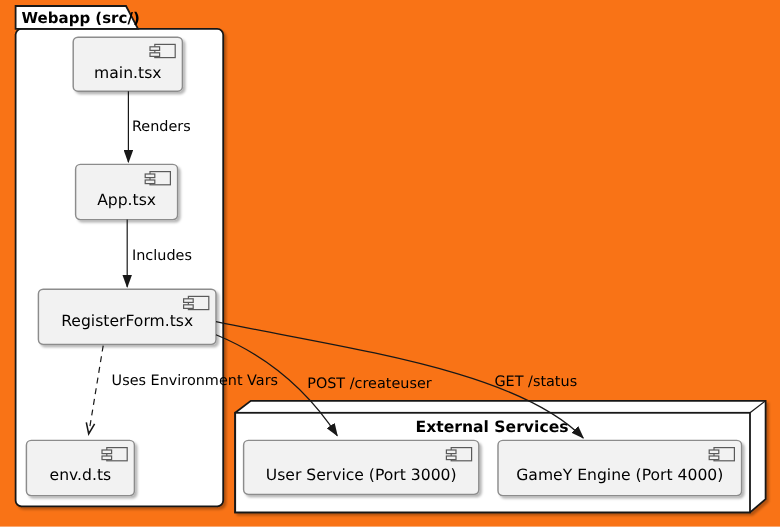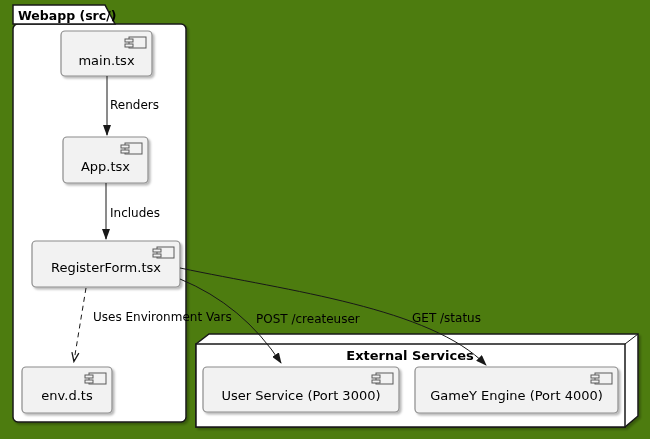--- a/index.html
+++ b/index.html
@@ -1,20 +1,20 @@
 <!DOCTYPE html>
 <html><head>
 <meta charset="utf-8">
 <style>
   html, body { margin: 0; padding: 0; background: #ffffff; }
   .stage {
     position: relative;
     width: 650px;
     height: 439px;
-    background: #4d7c0f;
+    background: #f97316;
     overflow: hidden;
     font-family: "DejaVu Sans", sans-serif;
   }
   svg { display: block; }
   text {
     fill: #000000;
     font-family: "DejaVu Sans", sans-serif;
     font-size: 13px;
   }
   .title-text { font-weight: bold; font-size: 12.5px; }

